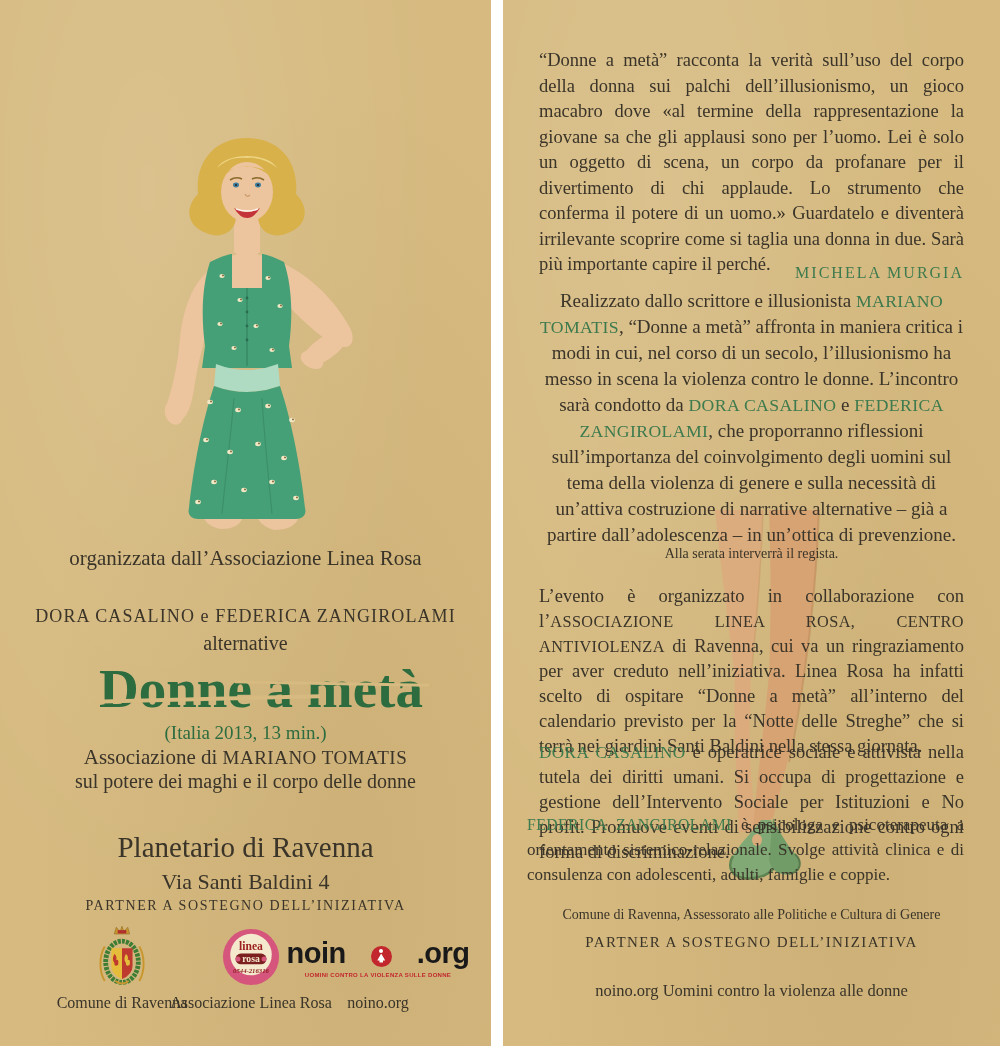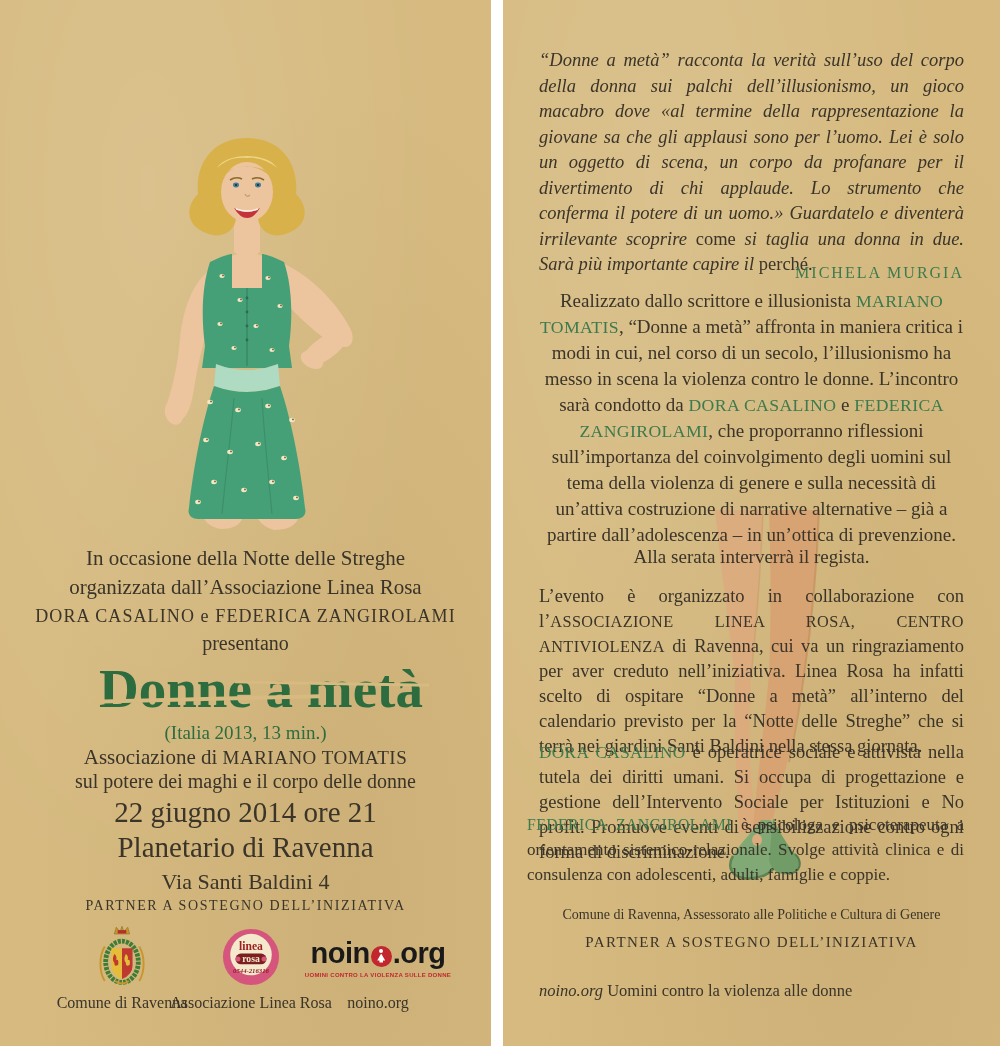--- a/index.html
+++ b/index.html
@@ -36,41 +36,41 @@
   .addr{top:869px;font-size:22px;}
   .partners-h{font-size:14px;letter-spacing:1.6px;}
   .partners-h-left{top:898px;}
   .logo-col{position:absolute;top:924px;text-align:center;}
   .logo-box{height:66px;display:flex;align-items:center;justify-content:center;}
   .logo-caption{font-size:16px;margin-top:4px;}
   .col1{left:38px;width:168px;}
   .col2{left:168px;width:166px;}
   .col3{left:294px;width:168px;}
   
-  .noino-line{display:flex;align-items:center;justify-content:center;font-family:"Liberation Sans","DejaVu Sans",sans-serif;font-weight:700;font-size:29px;color:#191919;letter-spacing:-.5px;}
+  .noino-line{display:flex;align-items:center;justify-content:center;font-family:"Liberation Sans","DejaVu Sans",sans-serif;font-weight:700;font-size:29px;color:#191919;letter-spacing:-.5px;gap:24px;}
   .noino-o{display:inline-block;width:21px;height:21px;background:var(--red);border-radius:50%;position:relative;margin:6px 1px 0 1px;}
   .noino-o::before{content:"";position:absolute;left:50%;top:3px;transform:translateX(-50%);width:4px;height:4px;border-radius:50%;background:#fff;}
   .noino-o::after{content:"";position:absolute;left:50%;top:8px;transform:translateX(-50%);width:8px;height:9px;background:#fff;clip-path:polygon(50% 0,100% 78%,72% 78%,72% 100%,28% 100%,28% 78%,0 78%);}
   .noino-tag{font-family:"Liberation Sans","DejaVu Sans",sans-serif;font-size:6px;font-weight:bold;color:var(--red);letter-spacing:.3px;white-space:nowrap;margin-top:2px;}
   
   .rp{padding:0 36px;}
   .quote{top:48px;font-size:18.5px;line-height:25.5px;text-align:justify;}
-  .seg-i{font-style:italic;margin-top:8px;}
+  .seg-i{margin-top:8px;}
   .seg-r{font-style:normal;}
   .seg-g{color:var(--green_name);font-size:.93em;letter-spacing:.4px;}
   .seg-sc{font-size:.88em;letter-spacing:.4px;}
   .attribution{top:264px;text-align:right;color:var(--green_name);font-size:16px;letter-spacing:2px;}
   .para2{top:288px;font-size:19px;line-height:26px;text-align:center;}
-  .para2b{top:546px;font-size:19px;text-align:center;}
+  .para2b{top:546px;font-size:14px;text-align:center;}
   .para3{top:584px;font-size:18.5px;line-height:25px;text-align:justify;}
   .para4{top:740px;font-size:18.5px;line-height:25px;text-align:justify;}
   .para5{top:812px;font-size:17px;line-height:25px;text-align:justify;padding-left:24px;}
   .partners-h-right{top:934px;text-align:center;font-size:15px;letter-spacing:1.4px;}
   .credit1{top:907px;text-align:center;font-size:14px;}
-  .credit2{top:981px;font-size:16.5px;}
+  .credit2{top:981px;text-align:center;font-size:16.5px;}
   .legs-wrap{position:absolute;left:196px;top:510px;width:150px;height:372px;opacity:.92;}
   .woman-wrap{position:absolute;left:122px;top:110px;width:250px;height:420px;}
   svg text{font-family:"Liberation Serif","DejaVu Serif",serif;}
 </style>
 </head>
 <body>
 
 <div class="stage">
 
   <div class="panel panel-left">
@@ -161,42 +161,40 @@
             <circle cx="93" cy="371.4" r=".9"></circle>
             <circle cx="123" cy="379.4" r=".9"></circle>
           <circle cx="151" cy="371.4" r=".9"></circle>
             <circle cx="175" cy="387.4" r=".9"></circle>
             <circle cx="77" cy="391.4" r=".9"></circle>
         </g>
       </svg>
     </div>
 
     <div class="abs ctr occasion">
-      <div>In occasione della Notte delle Streghe</div>
       <div>organizzata dall’Associazione Linea Rosa</div>
     </div>
 
     <div class="abs ctr presenters">DORA CASALINO e FEDERICA ZANGIROLAMI</div>
-    <div class="abs ctr presentano">presentano</div>
+    <div class="abs ctr presentano">alternative</div>
 
     <div class="abs ctr title-wrap">
       <span class="film-title"><span>Donne a metà</span>
         <span class="slice slice1"></span>
         <span class="slice slice2"></span>
       </span>
     </div>
 
     <div class="abs ctr film-info">(Italia 2013, 13 min.)</div>
 
     <div class="abs ctr doc1">
       <span>Associazione di </span><span class="caps">MARIANO TOMATIS</span>
     </div>
     <div class="abs ctr doc2">sul potere dei maghi e il corpo delle donne</div>
 
-    <div class="abs ctr when">22 giugno 2014 ore 21</div>
     <div class="abs ctr where">Planetario di Ravenna</div>
     <div class="abs ctr addr">Via Santi Baldini 4</div>
 
     <div class="abs ctr partners-h partners-h-left">PARTNER A SOSTEGNO DELL’INIZIATIVA</div>
 
     <div class="logo-col col1">
       <div class="logo-box">
         <svg viewBox="0 0 50 66" width="48" height="64">
           <path d="M17,9 L33,9 L31,2 L27,6.5 L25,1 L23,6.5 L19,2 Z" fill="#c9962e" stroke="#8a6b1f" stroke-width=".6"></path>
           <rect x="20.5" y="5" width="9" height="3.5" fill="#b03030"></rect>

